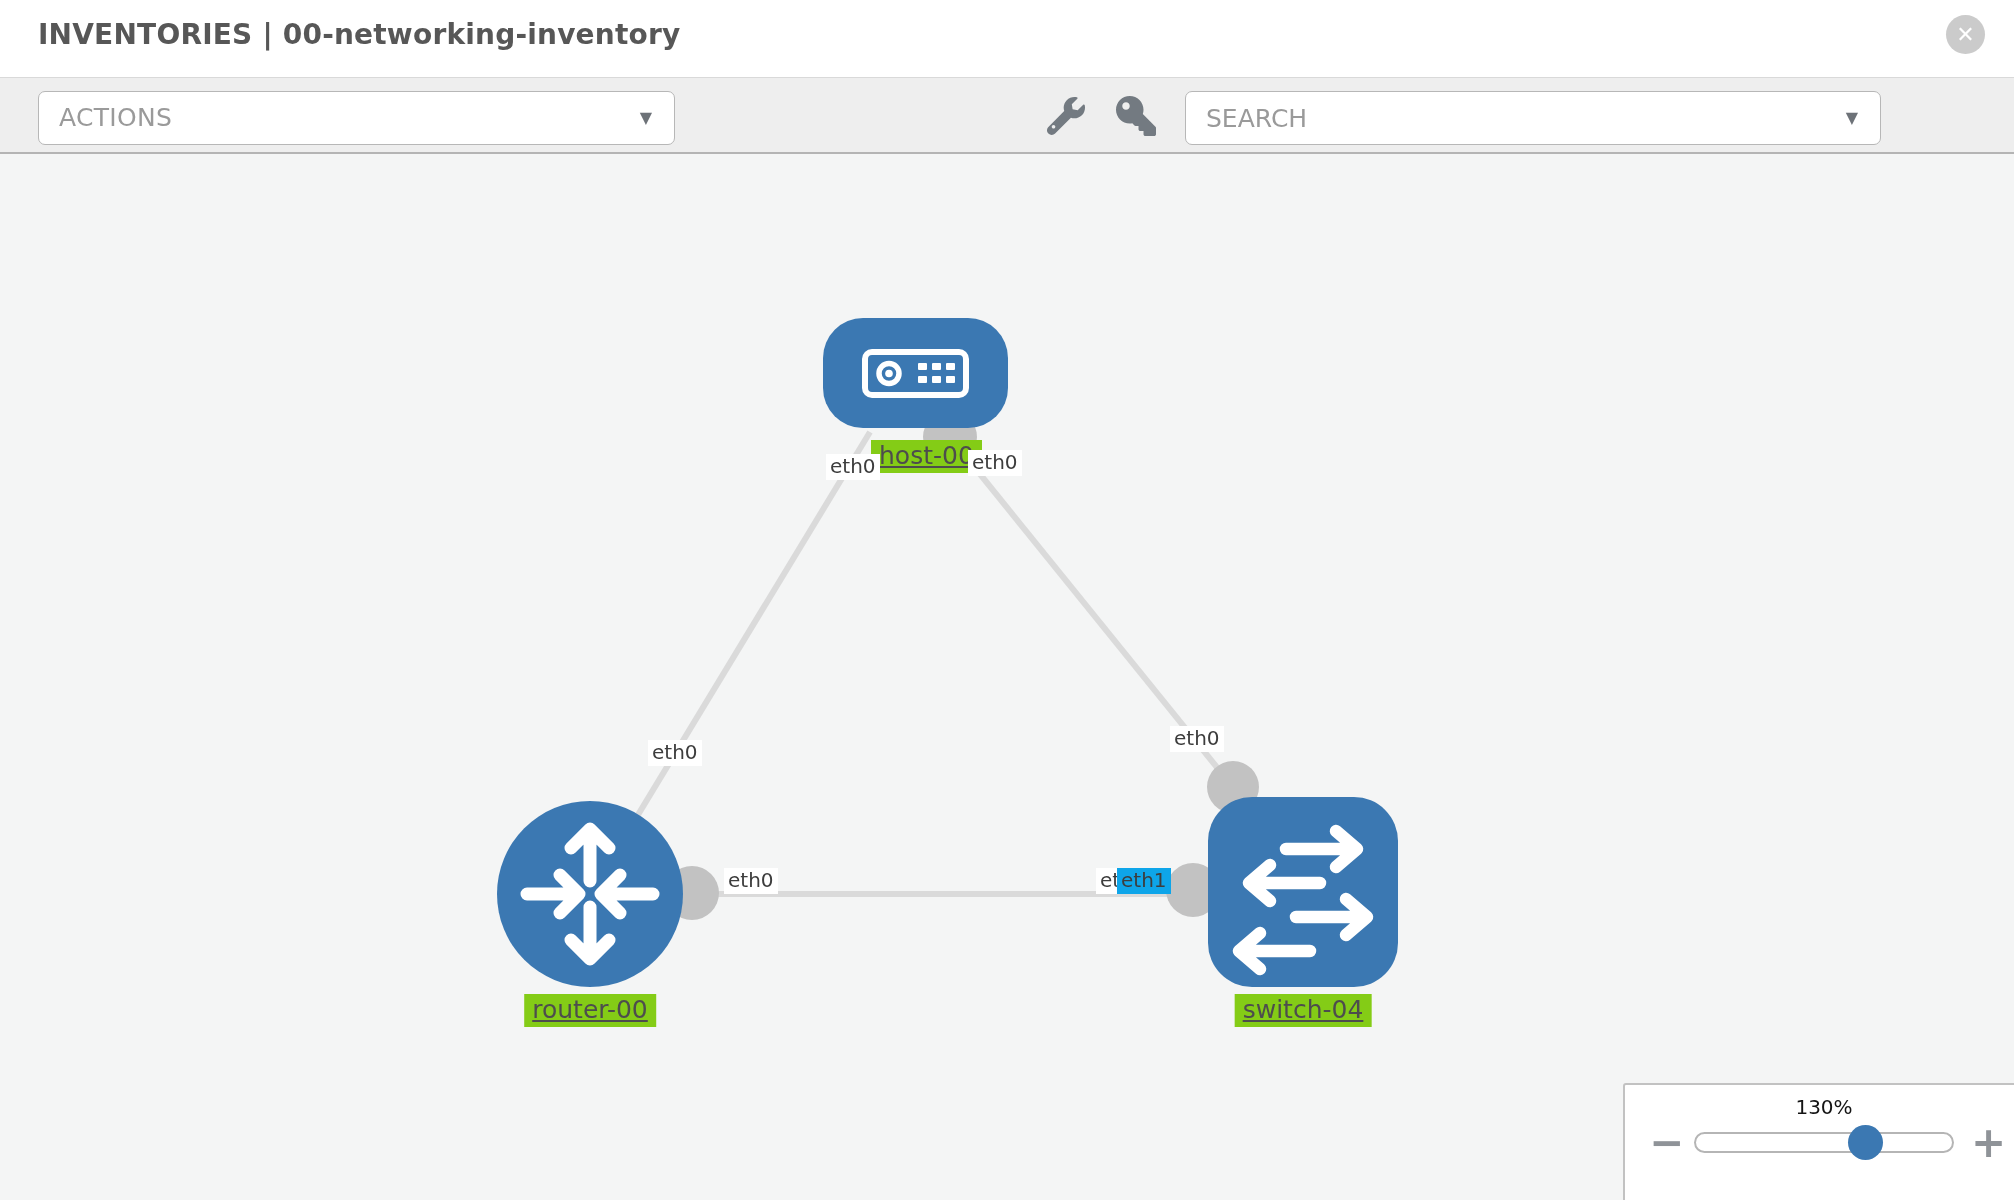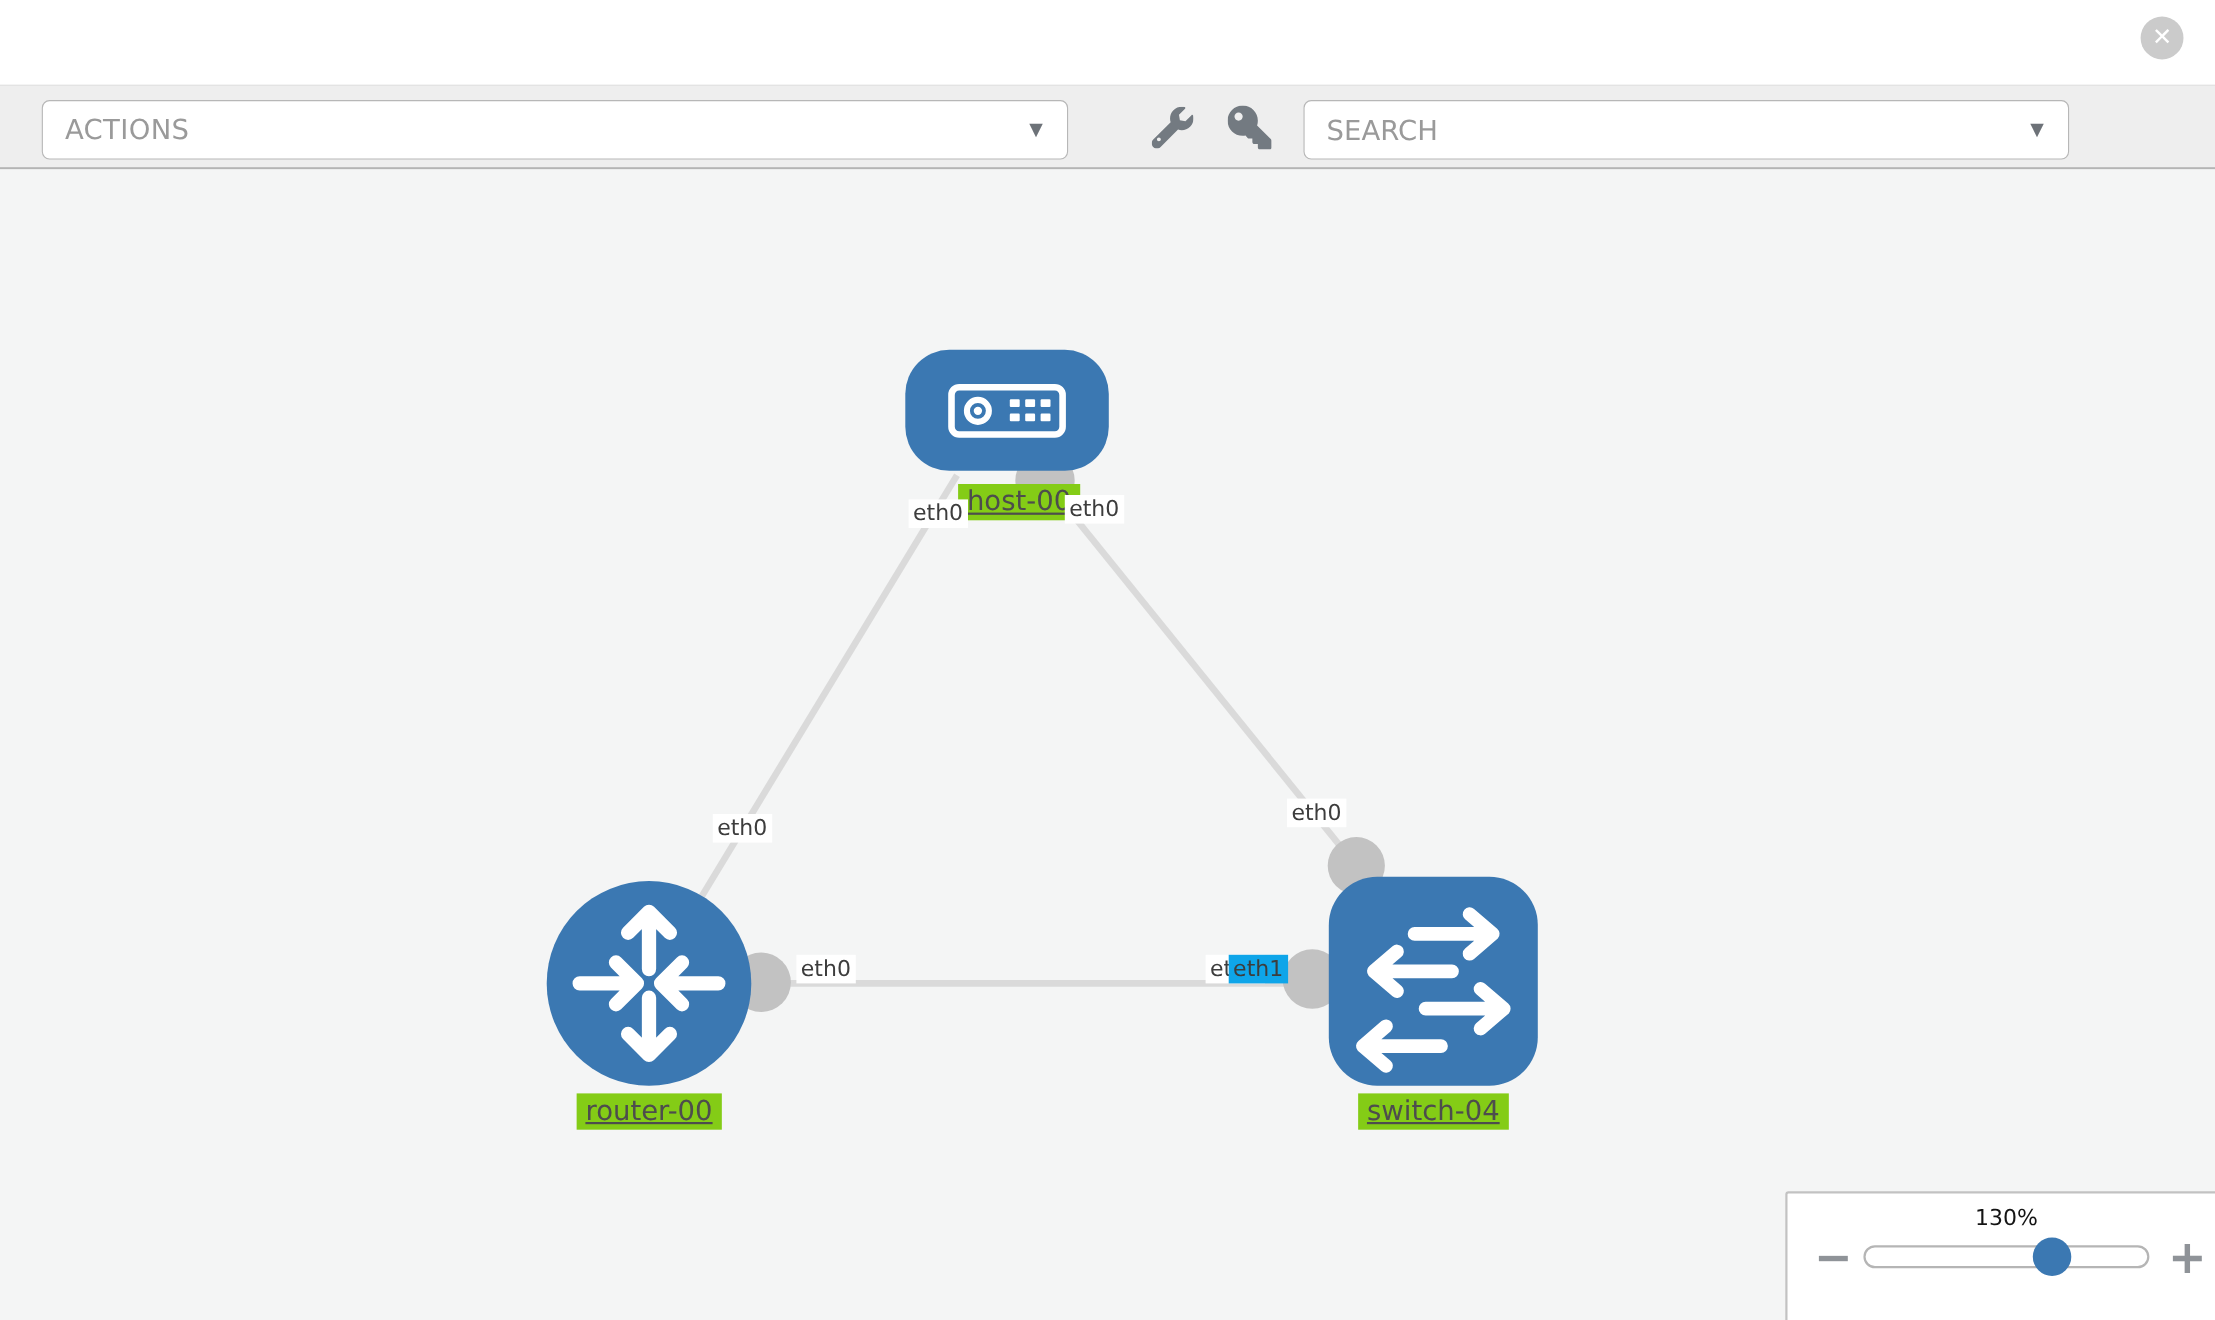--- a/index.html
+++ b/index.html
@@ -18,21 +18,21 @@
 
   
   .toolbar { position:relative; width:100%; height:76px; background:#eeeeee;
              border-bottom:2px solid #b4b4b4; }
   .select { position:absolute; top:13px; height:54px; background:#fff;
             border:1px solid #b7b7b7; border-radius:7px; }
   .select .select-label { position:absolute; left:20px; top:0; line-height:52px;
             font-size:25px; color:#9a9a9a; letter-spacing:.3px; }
   .caret { position:absolute; right:22px; top:0; line-height:52px; font-size:16px;
            color:#6d7278; }
-  .actions { left:38px; width:933px; }
+  .actions { left:38px; width:637px; }
   .search-box { left:1185px; width:696px; }
   .search-box input { position:absolute; left:0; top:0; width:100%; height:100%;
            border:none; outline:none; background:transparent; padding:0 60px 0 20px;
            font-family:inherit; font-size:25px; color:#6a6a6a; }
   .search-box input::placeholder { color:#9a9a9a; opacity:1; }
   .tool-btn { position:absolute; top:0; height:76px; border:none; background:transparent;
               display:flex; align-items:center; justify-content:center; cursor:pointer; }
   .tool-btn svg { fill:#737a81; }
   .tool-btn.wrench { left:1040px; width:52px; }
   .tool-btn.key    { left:1108px; width:56px; }
@@ -83,20 +83,21 @@
   .zoom-track { position:absolute; left:69px; top:47px; width:260px; height:21px;
                 background:#fff; border:2px solid #b5b5b5; border-radius:11px;
                 cursor:pointer; }
   .zoom-thumb { position:absolute; left:223px; top:40px; width:35px; height:35px;
                 border-radius:50%; background:#3b78b2; cursor:grab; }
 </style>
 </head>
 <body>
 
 <div class="header">
+  <div class="page-title">INVENTORIES | 00-networking-inventory</div>
   <div class="close-btn">
     <span>✕</span>
   </div>
 </div>
 
 <div class="toolbar">
   <div class="select actions">
     <span class="select-label">ACTIONS</span>
     <span class="caret">▼</span>
   </div>

